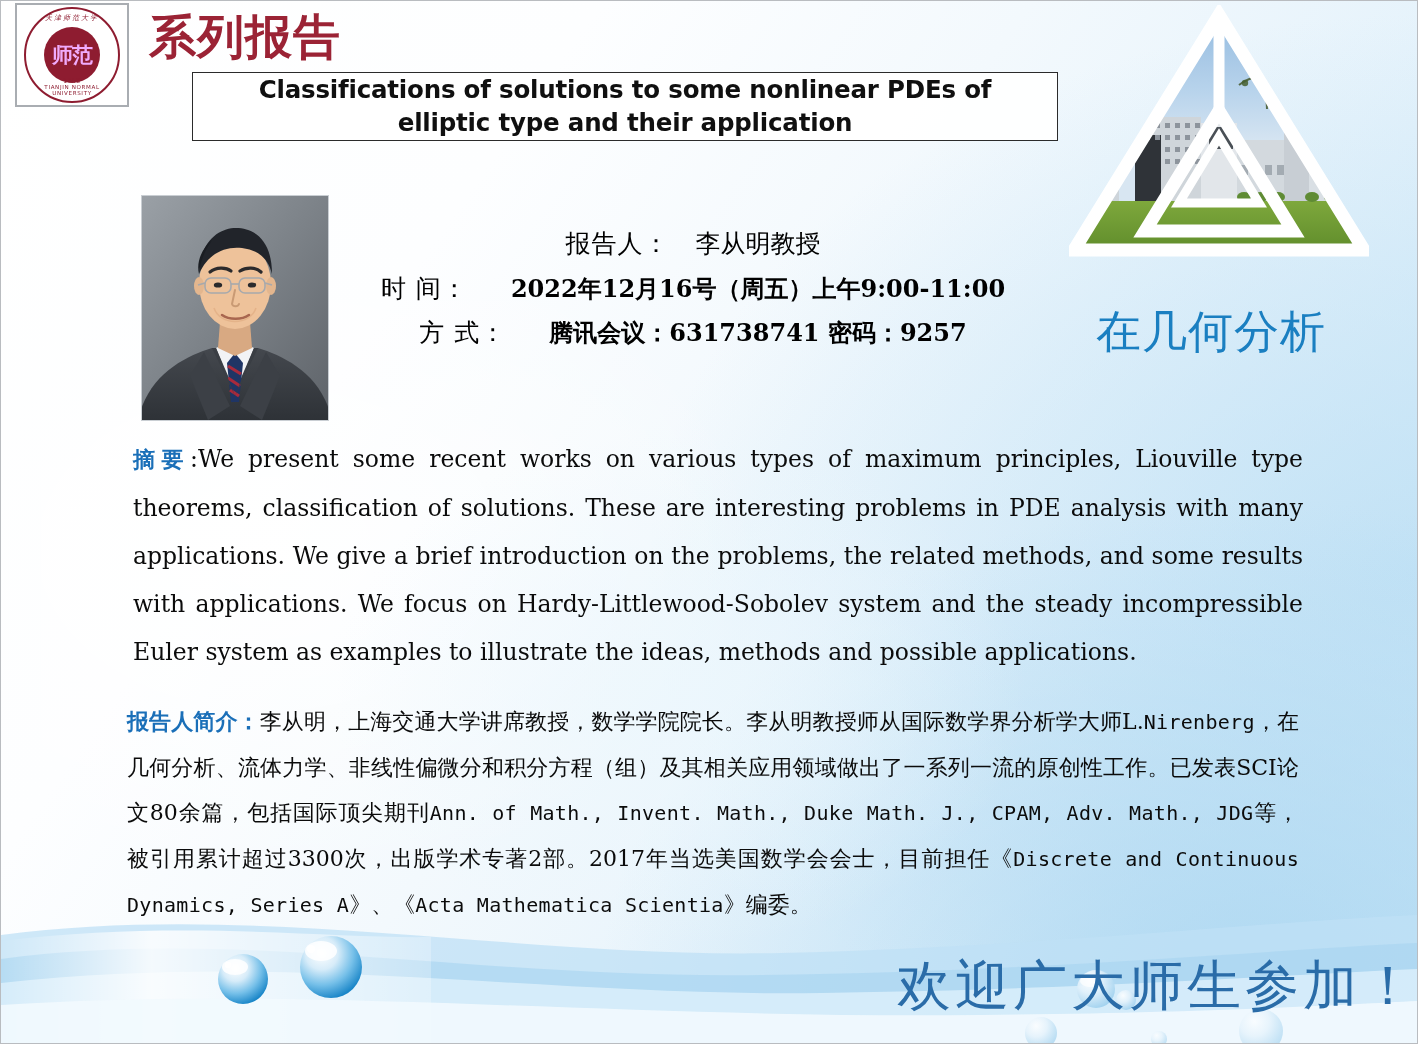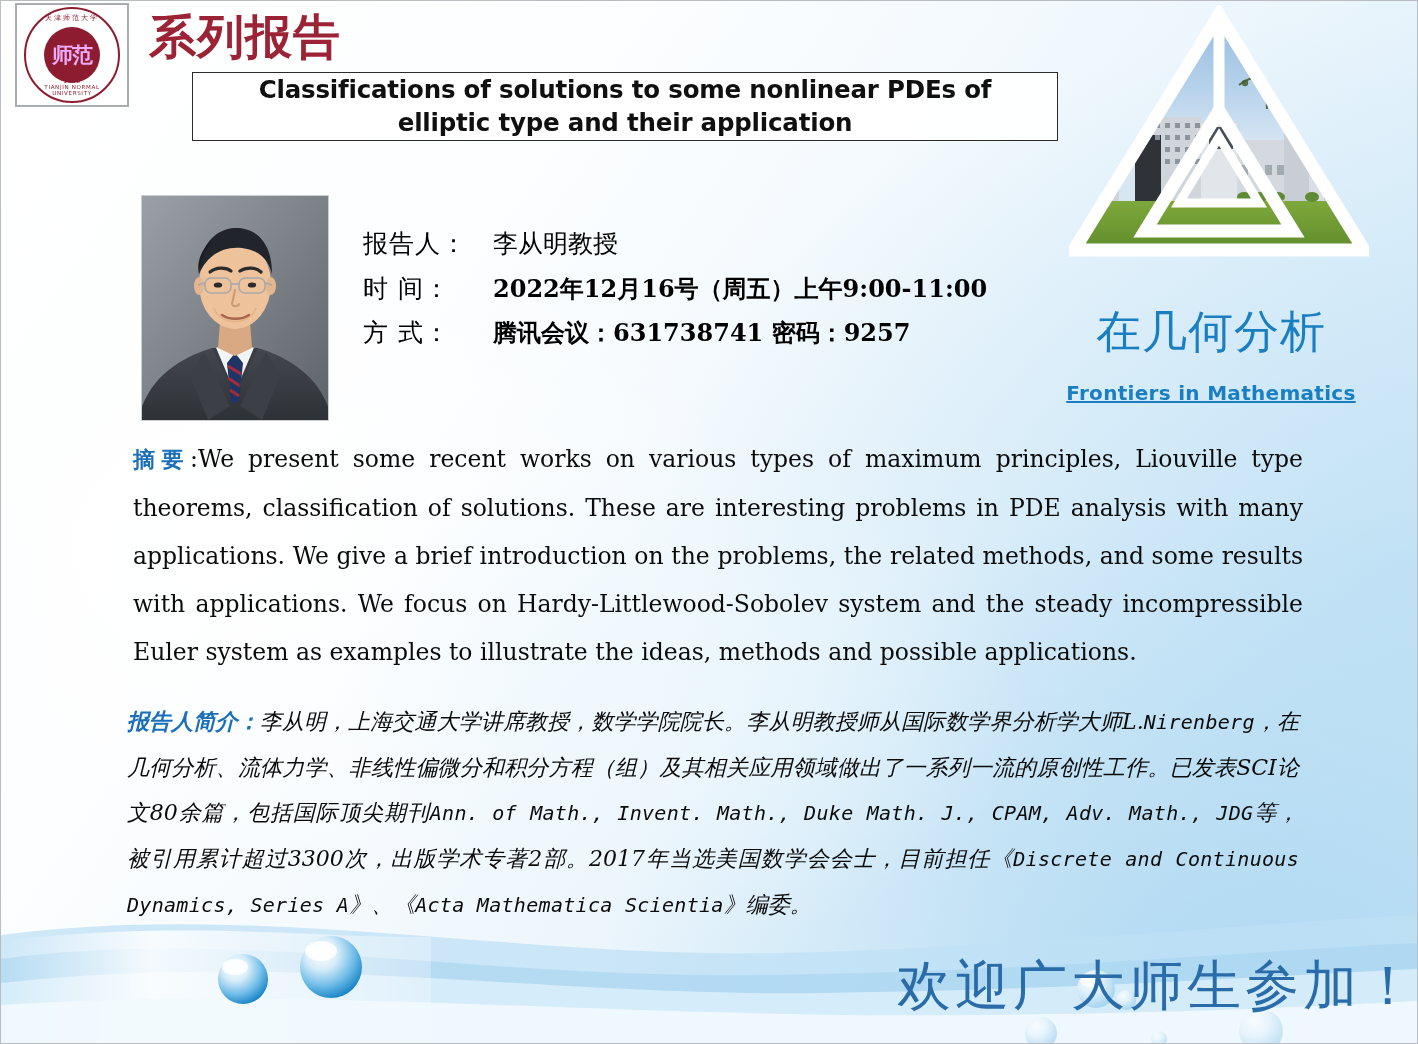--- a/index.html
+++ b/index.html
@@ -43,21 +43,21 @@
     width:56px;height:56px;border-radius:50%;
     background:#8e1c30;color:#f0abfc;
     display:flex;align-items:center;justify-content:center;
     font-size:21px;font-weight:bold;letter-spacing:-1px;
     font-family:"DejaVu Sans",sans-serif;
   }
   .seal-arc{
     position:absolute;left:0;width:100%;text-align:center;
     color:#8e1c30;font-family:"DejaVu Sans",sans-serif;
   }
-  .seal-cn{top:4px;font-size:7px;letter-spacing:2px;}
+  .seal-cn{top:4px;font-size:7px;letter-spacing:2px;font-style:italic;}
   .seal-year{bottom:17px;font-size:6px;letter-spacing:.5px;}
   .seal-en{bottom:5px;font-size:5.5px;letter-spacing:.6px;transform:scaleX(1.02);}
 
   
   #series-title{
     position:absolute;left:148px;top:12px;
     font-family:"DejaVu Sans",sans-serif;
     font-size:47px;font-weight:bold;color:#9b2335;
     letter-spacing:1px;line-height:1;
   }
@@ -97,21 +97,21 @@
     border:1px solid #c9ced3;overflow:hidden;background:#6f7378;
   }
   #portrait svg{display:block;}
 
   
   #info{
     position:absolute;left:362px;top:226px;width:660px;
     font-family:"DejaVu Serif","Liberation Serif",serif;
     color:#000;
   }
-  .info-row{display:flex;align-items:baseline;margin-bottom:11.5px;height:33px;}
+  .info-row{display:flex;align-items:baseline;margin-bottom:11.5px;height:33px;justify-content:center;}
   .info-label{
     width:122px;flex:none;font-size:25px;letter-spacing:1px;
     font-family:"DejaVu Serif",serif;
   }
   .info-value{font-size:25px;font-family:"DejaVu Serif",serif;margin-left:8px;}
   .info-value.bold{font-weight:bold;font-size:24px;}
 
   
   #abstract{
     position:absolute;left:132px;top:434px;width:1170px;
@@ -119,21 +119,21 @@
     font-size:23.5px;color:#0b0b0b;
     line-height:48px;text-align:justify;
   }
   .kw-blue{color:#1a6fb8;font-weight:bold;font-family:"DejaVu Sans",sans-serif;font-size:22px;}
 
   
   #bio{
     position:absolute;left:126px;top:698px;width:1172px;
     font-family:"DejaVu Serif","Liberation Serif",serif;
     font-size:22px;color:#0b0b0b;
-    line-height:45px;text-align:justify;font-style:italic;
+    line-height:45px;text-align:justify;
   }
   #bio .mono{font-family:"DejaVu Sans Mono","Liberation Mono",monospace;font-size:20px;letter-spacing:.3px;}
 
   
   #waves{position:absolute;left:0;bottom:0;width:1418px;height:150px;}
   #welcome{
     position:absolute;left:0;bottom:20px;width:1418px;text-align:right;
     font-family:"DejaVu Sans",sans-serif;
     font-size:54px;font-weight:500;color:#2a6ca8;letter-spacing:4px;
   }
@@ -257,21 +257,20 @@
         <polygon points="150,106 224,226 76,226"></polygon>
       </g>
       <g fill="none" stroke="#ffffff" stroke-width="11">
         <path d="M150 10 L150 106"></path>
       </g>
       <polygon points="150,132 190,198 110,198" fill="none" stroke="#ffffff" stroke-width="9"></polygon>
     </svg>
   </div>
 
   <div id="forum-cn">在几何分析</div>
-  <div id="forum-en">Frontiers in Mathematics</div>
 
   <div id="portrait">
     <svg width="186" height="224" viewBox="0 0 186 224" xmlns="http://www.w3.org/2000/svg">
       <defs>
         <linearGradient id="bgp" x1="0" y1="0" x2="1" y2="1">
           <stop offset="0%" stop-color="#9aa0a6"></stop>
           <stop offset="45%" stop-color="#7f858b"></stop>
           <stop offset="100%" stop-color="#5e6369"></stop>
         </linearGradient>
         <linearGradient id="suitg" x1="0" y1="0" x2="0" y2="1">

